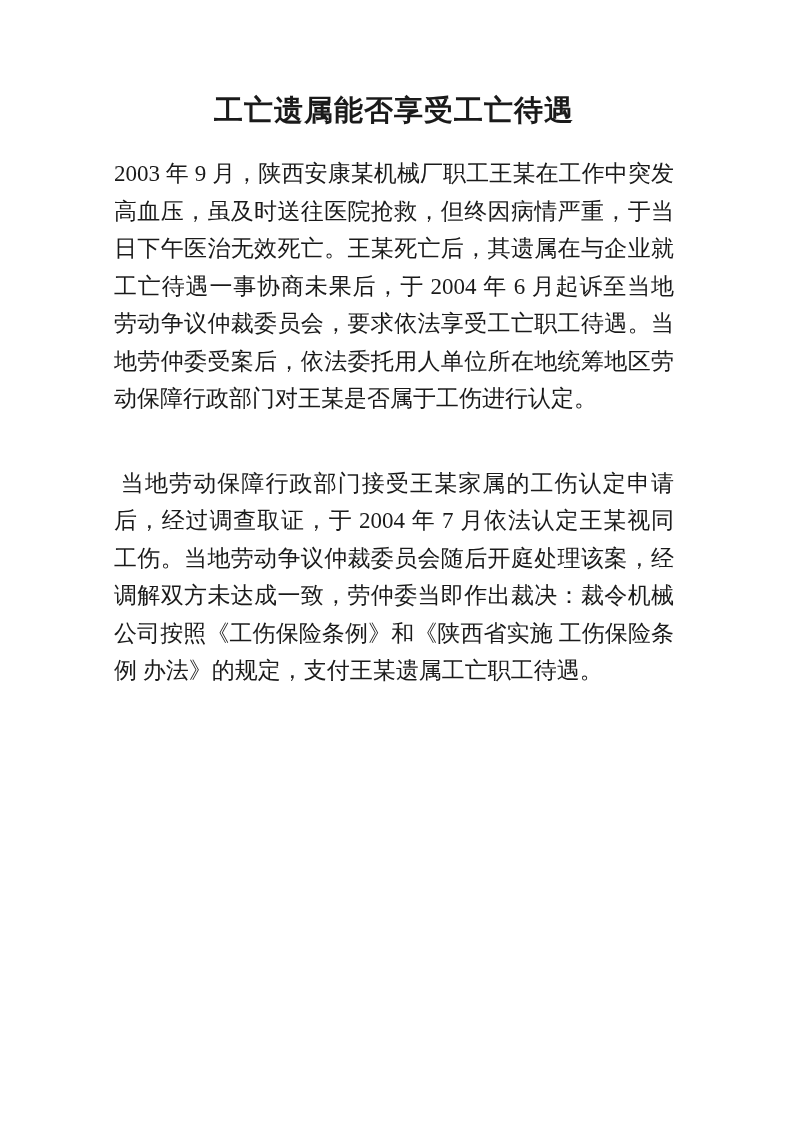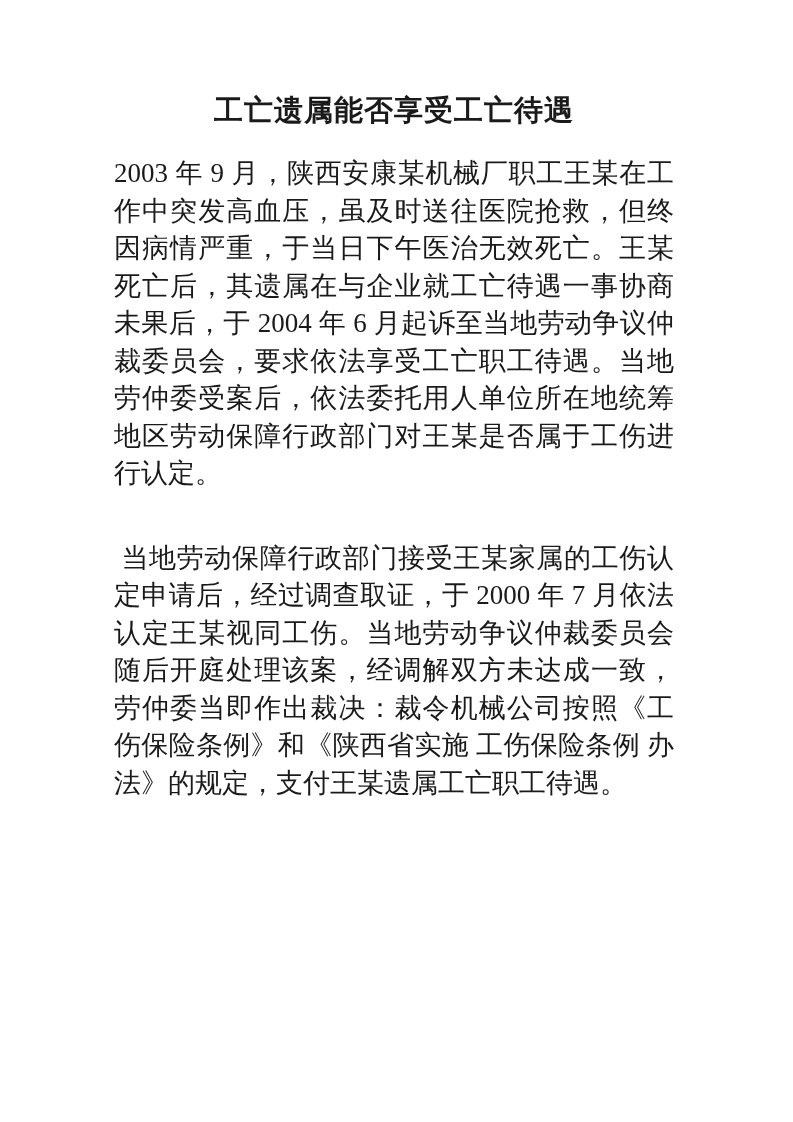--- a/index.html
+++ b/index.html
@@ -22,32 +22,32 @@
   .doc-title {
     font-size: 29px;
     font-weight: bold;
     line-height: 40px;
     text-align: center;
     letter-spacing: 1px;
     margin: 0 0 25px 0;
     white-space: nowrap;
   }
   .doc-para {
-    font-size: 27px;
+    font-size: 23px;
     line-height: 37.5px;
     text-align: justify;
     text-justify: inter-character;
     margin: 0 0 47px 0;
     white-space: pre-wrap;
     word-break: break-all;
   }
 </style>
 </head>
 <body>
 
 <div class="page">
   <h1 class="doc-title">工亡遗属能否享受工亡待遇</h1>
 
   <p class="doc-para">2003 年 9 月，陕西安康某机械厂职工王某在工作中突发高血压，虽及时送往医院抢救，但终因病情严重，于当日下午医治无效死亡。王某死亡后，其遗属在与企业就工亡待遇一事协商未果后，于 2004 年 6 月起诉至当地劳动争议仲裁委员会，要求依法享受工亡职工待遇。当地劳仲委受案后，依法委托用人单位所在地统筹地区劳动保障行政部门对王某是否属于工伤进行认定。</p>
 
 
-  <p class="doc-para"> 当地劳动保障行政部门接受王某家属的工伤认定申请后，经过调查取证，于 2000 年 7 月依法认定王某视同工伤。当地劳动争议仲裁委员会随后开庭处理该案，经调解双方未达成一致，劳仲委当即作出裁决：裁令机械公司按照《工伤保险条例》和《陕西省实施 工伤保险条例 办法》的规定，支付王某遗属工亡职工待遇。</p>
+  <p class="doc-para"> 当地劳动保障行政部门接受王某家属的工伤认定申请后，经过调查取证，于 2004 年 7 月依法认定王某视同工伤。当地劳动争议仲裁委员会随后开庭处理该案，经调解双方未达成一致，劳仲委当即作出裁决：裁令机械公司按照《工伤保险条例》和《陕西省实施 工伤保险条例 办法》的规定，支付王某遗属工亡职工待遇。</p>
 </div>
 
 </body></html>

